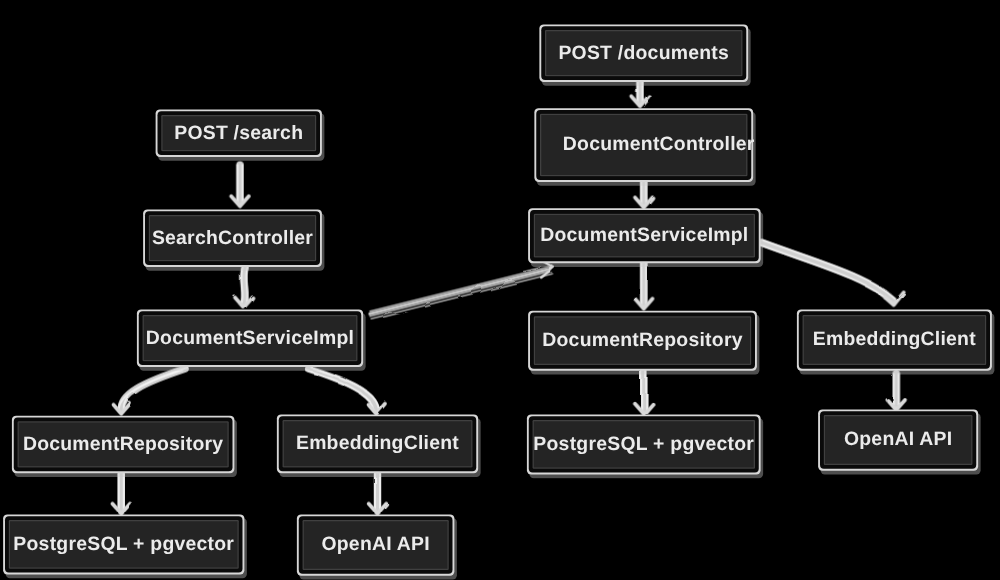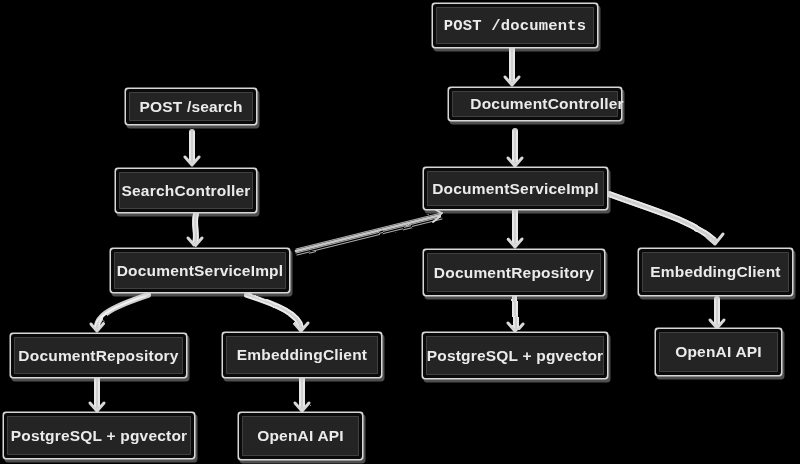--- a/index.html
+++ b/index.html
@@ -150,23 +150,23 @@
   <div class="node" style="left:114px;top:252px;width:172px;height:37px;">DocumentServiceImpl</div>
 
   <div class="node" style="left:14px;top:337px;width:169px;height:37px;">DocumentRepository</div>
 
   <div class="node" style="left:226px;top:336px;width:152px;height:38px;">EmbeddingClient</div>
 
   <div class="node" style="left:7px;top:416px;width:184px;height:39px;">PostgreSQL + pgvector</div>
 
   <div class="node" style="left:242px;top:416px;width:117px;height:40px;">OpenAI API</div>
 
-  <div class="node" style="left:436px;top:7px;width:158px;height:37px;font-family:Liberation Mono, monospace;">POST /documents</div>
+  <div class="node" style="left:436px;top:24px;width:158px;height:37px;">POST /documents</div>
 
-  <div class="node" style="left:452px;top:91px;width:166px;height:26px;padding-left:24px;">DocumentController</div>
+  <div class="node" style="left:432px;top:91px;width:166px;height:50px;padding-left:24px;">DocumentController</div>
 
   <div class="node" style="left:427px;top:171px;width:177px;height:35px;">DocumentServiceImpl</div>
 
   <div class="node" style="left:427px;top:253px;width:174px;height:39px;">DocumentRepository</div>
 
   <div class="node" style="left:426px;top:336px;width:178px;height:39px;">PostgreSQL + pgvector</div>
 
   <div class="node" style="left:642px;top:252px;width:147px;height:40px;">EmbeddingClient</div>
 
   <div class="node" style="left:659px;top:332px;width:119px;height:40px;">OpenAI API</div>

